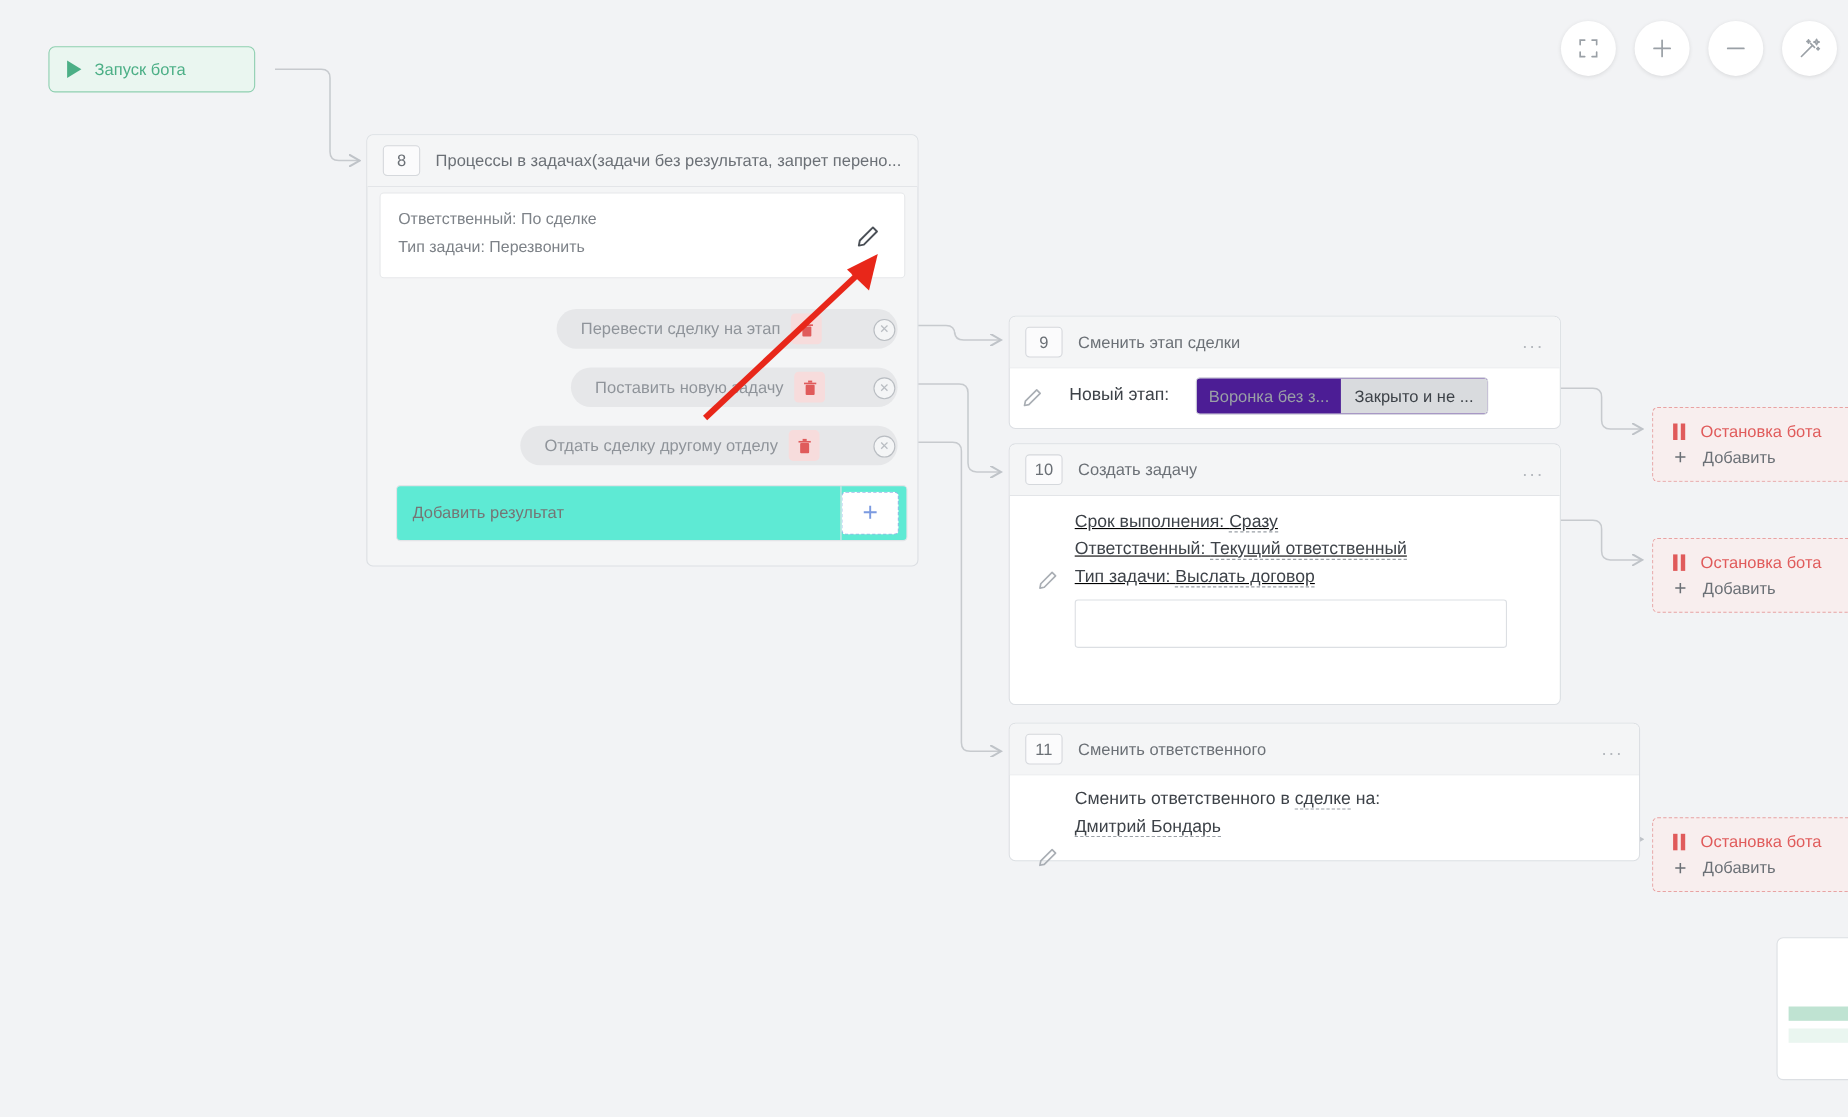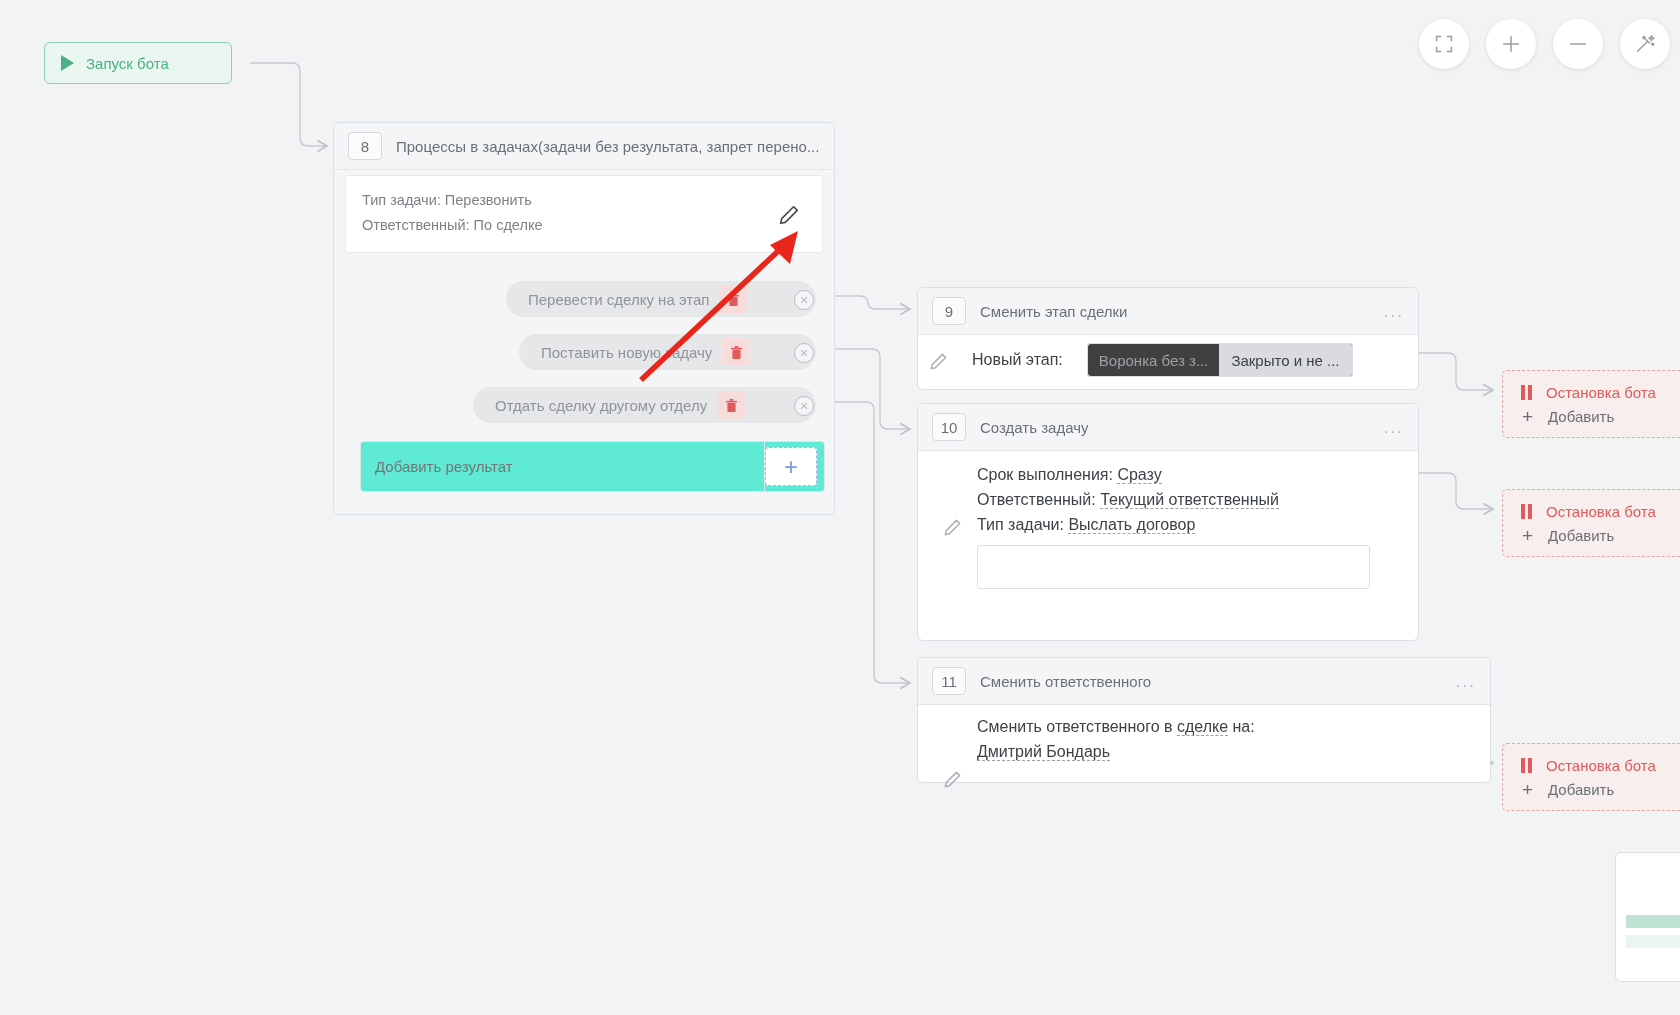--- a/index.html
+++ b/index.html
@@ -61,28 +61,28 @@
     padding:0 14px;font-family:"Liberation Sans","DejaVu Sans",sans-serif;}
   .add-btn{width:50px;height:37px;margin-right:7px;border:1.4px dashed #9fb6e8;border-radius:4px;
     display:flex;align-items:center;justify-content:center;color:#7b9ae0;font-size:24px;line-height:1;background:#fff;}
   .result-sep{width:1px;height:100%;background:#e2e4e7;}
 
   
   #node9{left:917px;top:287px;width:502px;height:103px;}
   .n9-row{position:absolute;left:11px;top:52px;width:478px;height:40px;display:flex;align-items:center;gap:24px;}
   .n9-label{color:#3d4248;font-size:16px;white-space:nowrap;}
   .stage-select{
-    height:32px;border:1px solid #d9dce0;border-radius:4px;display:flex;align-items:center;background:#404040;overflow:hidden;
+    height:32px;border:1px solid #d9dce0;border-radius:4px;display:flex;align-items:center;background:#4c1d95;overflow:hidden;
   }
   .stage-select .ph{color:#9aa0a6;font-size:15px;padding:0 11px;white-space:nowrap;}
   .stage-select .val{background:#d9dbde;color:#3d4248;font-size:15px;padding:0 12px;height:100%;display:flex;align-items:center;white-space:nowrap;}
 
   
   #node10{left:917px;top:403px;width:502px;height:238px;}
-  .n10-body{position:absolute;left:11px;top:52px;width:478px;height:172px;background:#fff;padding:6px 0 0 48px;box-sizing:border-box;}
+  .n10-body{position:absolute;left:11px;top:52px;width:478px;height:172px;background:#fff;padding:6px 0 0 48px;box-sizing:border-box;text-decoration:underline;}
   .n10-body .line{color:#3d4248;font-size:16px;line-height:25px;}
   .u{border-bottom:1px dashed #9aa0a6;}
   .comment-box{margin-top:8px;width:391px;height:42px;border:1px solid #dcdfe3;border-radius:3px;background:#fff;}
 
   
   #node11{left:917px;top:657px;width:574px;height:126px;}
   .n11-body{position:absolute;left:11px;top:52px;width:478px;height:62px;background:#fff;padding:4px 0 0 48px;box-sizing:border-box;}
   .n11-body .line{color:#3d4248;font-size:16px;line-height:25px;}
 
   
@@ -144,22 +144,22 @@
     <span class="label">Запуск бота</span>
   </div>
 
   <div class="card" id="node8">
     <div class="card-head">
       <span class="num-badge">8</span>
       <span class="card-title">Процессы в задачах(задачи без результата, запрет перено...</span>
     </div>
 
     <div class="n8-body">
+      <div class="line">Ответственный: По сделке</div>
       <div class="line">Тип задачи: Перезвонить</div>
-      <div class="line">Ответственный: По сделке</div>
       <span class="pencil" style="right:22px;top:28px;">
         <svg width="22" height="22" viewBox="0 0 24 24" fill="none" stroke="#4b5057" stroke-width="1.9" stroke-linecap="round" stroke-linejoin="round">
           <path d="M17 3l4 4L8 20l-5 1 1-5z"></path>
         </svg>
       </span>
     </div>
 
     <div class="pill" style="left:172px;top:158px;width:310px;">
       <span class="ptext">Перевести сделку на этап</span>
       <span class="trash">

